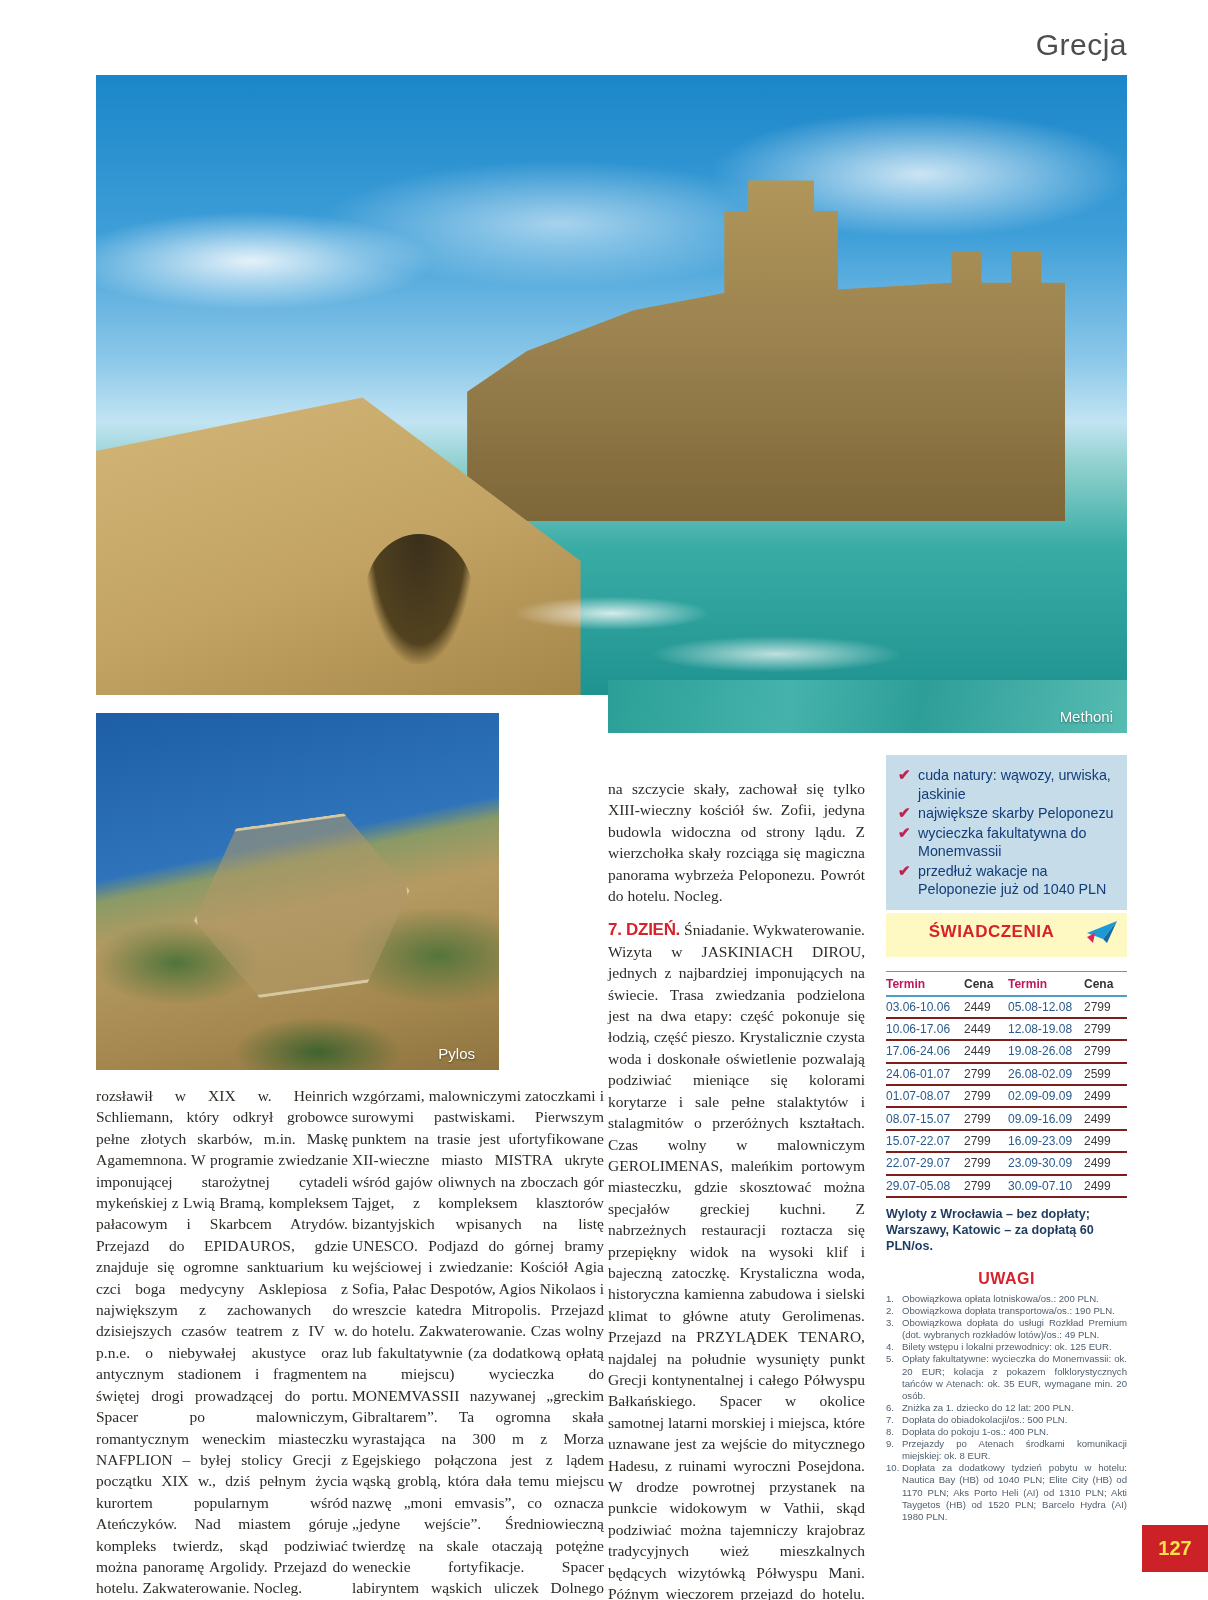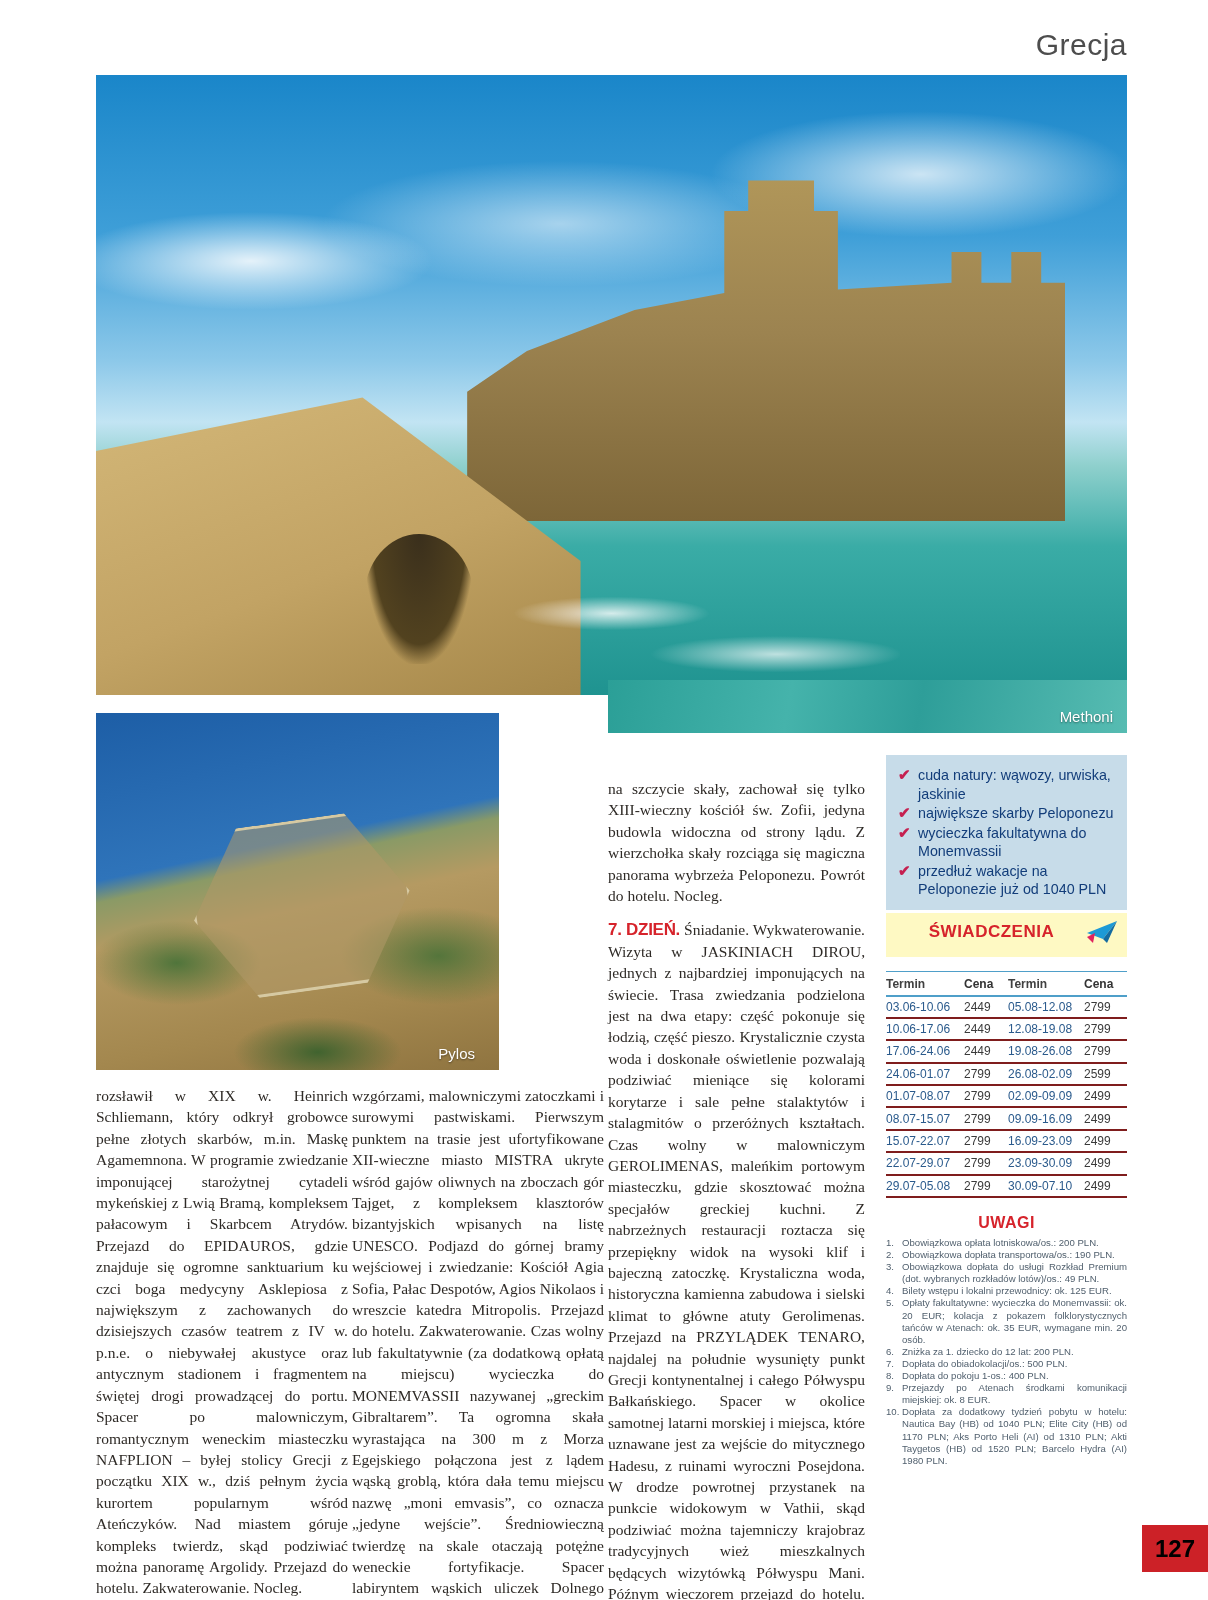--- a/index.html
+++ b/index.html
@@ -107,42 +107,42 @@
 
   .price-table { margin-top:14px; border-top:1px solid #4f9fc9; padding-top:1px; }
   .trow { display:flex; border-bottom:2px solid #7f1d1d; height:22.4px; align-items:center; }
   .trow.head { border-bottom:2px solid #4f9fc9; height:24px; }
   .tcell { font-size:12px; }
   .tcell.c0 { width:78px; }
   .tcell.c1 { width:44px; }
   .tcell.c2 { width:76px; }
   .tcell.c3 { width:43px; text-align:left; }
   .head .tcell { font-weight:bold; }
-  .head .termin { color:#404040; }
+  .head .termin { color:#be185d; }
   .head .cena { color:#333333; }
   .termin { color:#2a5a8c; }
   .cena { color:#3a3a3a; }
 
   .departure-note {
     margin-top:8px; color:#1e3c5f; font-weight:bold; font-size:12.6px; line-height:16px;
   }
   .uwagi-title {
     margin-top:16px; text-align:center; color:#d6232b; font-weight:bold;
     font-size:16px; letter-spacing:.5px;
   }
   .uwagi-list { margin-top:5px; }
   .uw-item { display:flex; color:#51606e; font-size:9.6px; line-height:12.1px; }
   .uw-num { flex:0 0 16px; text-align:left; }
   .uw-text { flex:1; text-align:justify; }
 
   
   .page-num-box {
     position:absolute; left:1142px; top:1525px; width:66px; height:47px;
-    background:#cc2127; color:#000000; display:flex; align-items:center; justify-content:center;
-    font-weight:bold; font-size:24px;
+    background:#cc2127; color:#fde047; display:flex; align-items:center; justify-content:center;
+    font-weight:bold; font-size:20px;
   }
 </style>
 </head>
 <body>
 
 <div class="page">
 
   <div class="region-label">Grecja</div>
 
   <div class="photo-main">
@@ -263,20 +263,21 @@
           </div>
           <div class="trow">
             <span class="tcell c0 termin">29.07-05.08</span>
             <span class="tcell c1 cena">2799</span>
             <span class="tcell c2 termin">30.09-07.10</span>
             <span class="tcell c3 cena">2499</span>
           </div>
         </div>
     </div>
 
+    <div class="departure-note">Wyloty z Wrocławia – bez dopłaty; Warszawy, Katowic – za dopłatą 60 PLN/os.</div>
 
     <div class="uwagi-title">UWAGI</div>
     <div class="uwagi-list">
         <div class="uw-item">
           <span class="uw-num">1.</span>
           <span class="uw-text">Obowiązkowa opłata lotniskowa/os.: 200 PLN.</span>
         </div>
         <div class="uw-item">
           <span class="uw-num">2.</span>
           <span class="uw-text">Obowiązkowa dopłata transportowa/os.: 190 PLN.</span>

